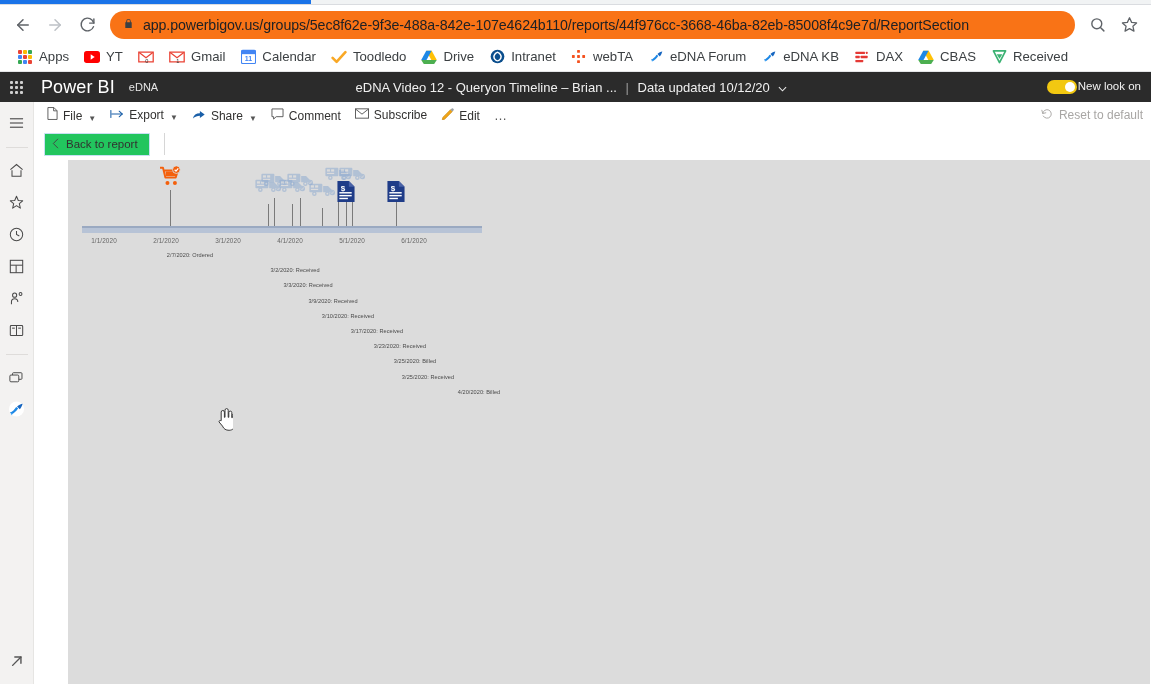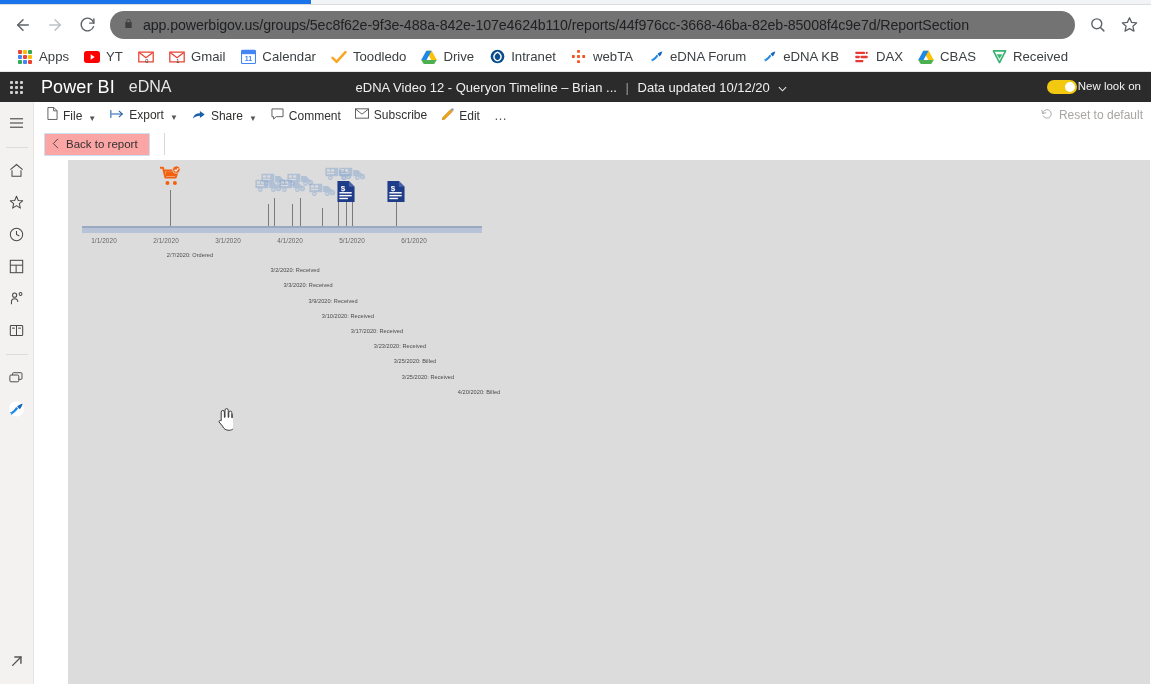--- a/index.html
+++ b/index.html
@@ -24,21 +24,21 @@
     height: 39px; display: flex; align-items: center; gap: 2px;
     padding: 0 8px; background: #ffffff;
   }
   .nav-btn {
     width: 30px; height: 30px; display: flex; align-items: center; justify-content: center;
     border-radius: 50%; color: #5f6368; font-size: 17px; line-height: 1;
   }
   .nav-btn.disabled { color: #bdc1c6; }
   .nav-btn svg { display: block; }
   .urlbox {
-    flex: 1; height: 28px; background: #737373; border-radius: 14px;
+    flex: 1; height: 28px; background: #f97316; border-radius: 14px;
     display: flex; align-items: center; padding: 0 10px 0 13px; margin-left: 6px;
     overflow: hidden;
   }
   .lock-ic { margin-right: 9px; flex: 0 0 auto; }
   .urltext {
     font-size: 14.2px; color: #202124; white-space: nowrap; overflow: hidden;
     letter-spacing: -0.1px;
   }
   .omni-right { display: flex; align-items: center; gap: 4px; margin-left: 6px; }
   .omni-ic {
@@ -67,21 +67,21 @@
   
   #pbi { width: 1151px; height: 612px; display: flex; flex-direction: column; }
 
   .pbi-topbar {
     height: 30px; background: #2b2b2b; color: #ffffff;
     display: flex; align-items: center; padding: 0 10px; flex: 0 0 30px;
   }
   .waffle { display: grid; grid-template-columns: repeat(3,3px); grid-template-rows: repeat(3,3px); gap: 2px; margin-right: 18px; }
   .waffle i { width: 3px; height: 3px; background: #d0d0d0; border-radius: 1px; display: block; }
   .pbi-brand { font-size: 18px; font-weight: 400; letter-spacing: .1px; }
-  .pbi-ws { font-size: 16px; color: #e6e6e6; margin-left: 14px; }
+  .pbi-ws { font-size: 11px; color: #e6e6e6; margin-left: 14px; }
   .pbi-center {
     position: absolute; left: 0; right: 8px; text-align: center;
     font-size: 13px; color: #f0f0f0; pointer-events: none;
   }
   .pbi-center .sep { color: #9a9a9a; margin: 0 5px; }
   .pbi-topbar-right { margin-left: auto; display: flex; gap: 1px; z-index: 2; }
   .toggle {
     width: 30px; height: 14px; border-radius: 8px; position: relative; display: block;
   }
   .toggle i {
@@ -121,21 +121,21 @@
   .act .chev { font-size: 8px; color: #555; margin-left: 1px; }
   .act-right { margin-left: auto; display: flex; align-items: center; gap: 6px; color: #a8a6a4; }
 
   
   .backstrip {
     height: 32px; display: flex; align-items: center; padding-left: 10px;
     background: #ffffff; flex: 0 0 32px;
   }
   .back-btn {
     display: flex; align-items: center; gap: 7px;
-    border: 1px solid #c7e0f4; background: #fca5a5;
+    border: 1px solid #c7e0f4; background: #22c55e;
     padding: 4px 11px 4px 7px; font-size: 11.5px; color: #323130;
     border-radius: 1px;
   }
   .back-sep { width: 1px; height: 22px; background: #d6d6d6; margin-left: 14px; }
 
   
   .canvas-wrap { flex: 1; padding: 0 1px 0 34px; background:#ffffff; min-height: 0; }
   .canvas {
     width: 100%; height: 100%; background: #dcdcdc; position: relative; overflow: hidden;
   }

